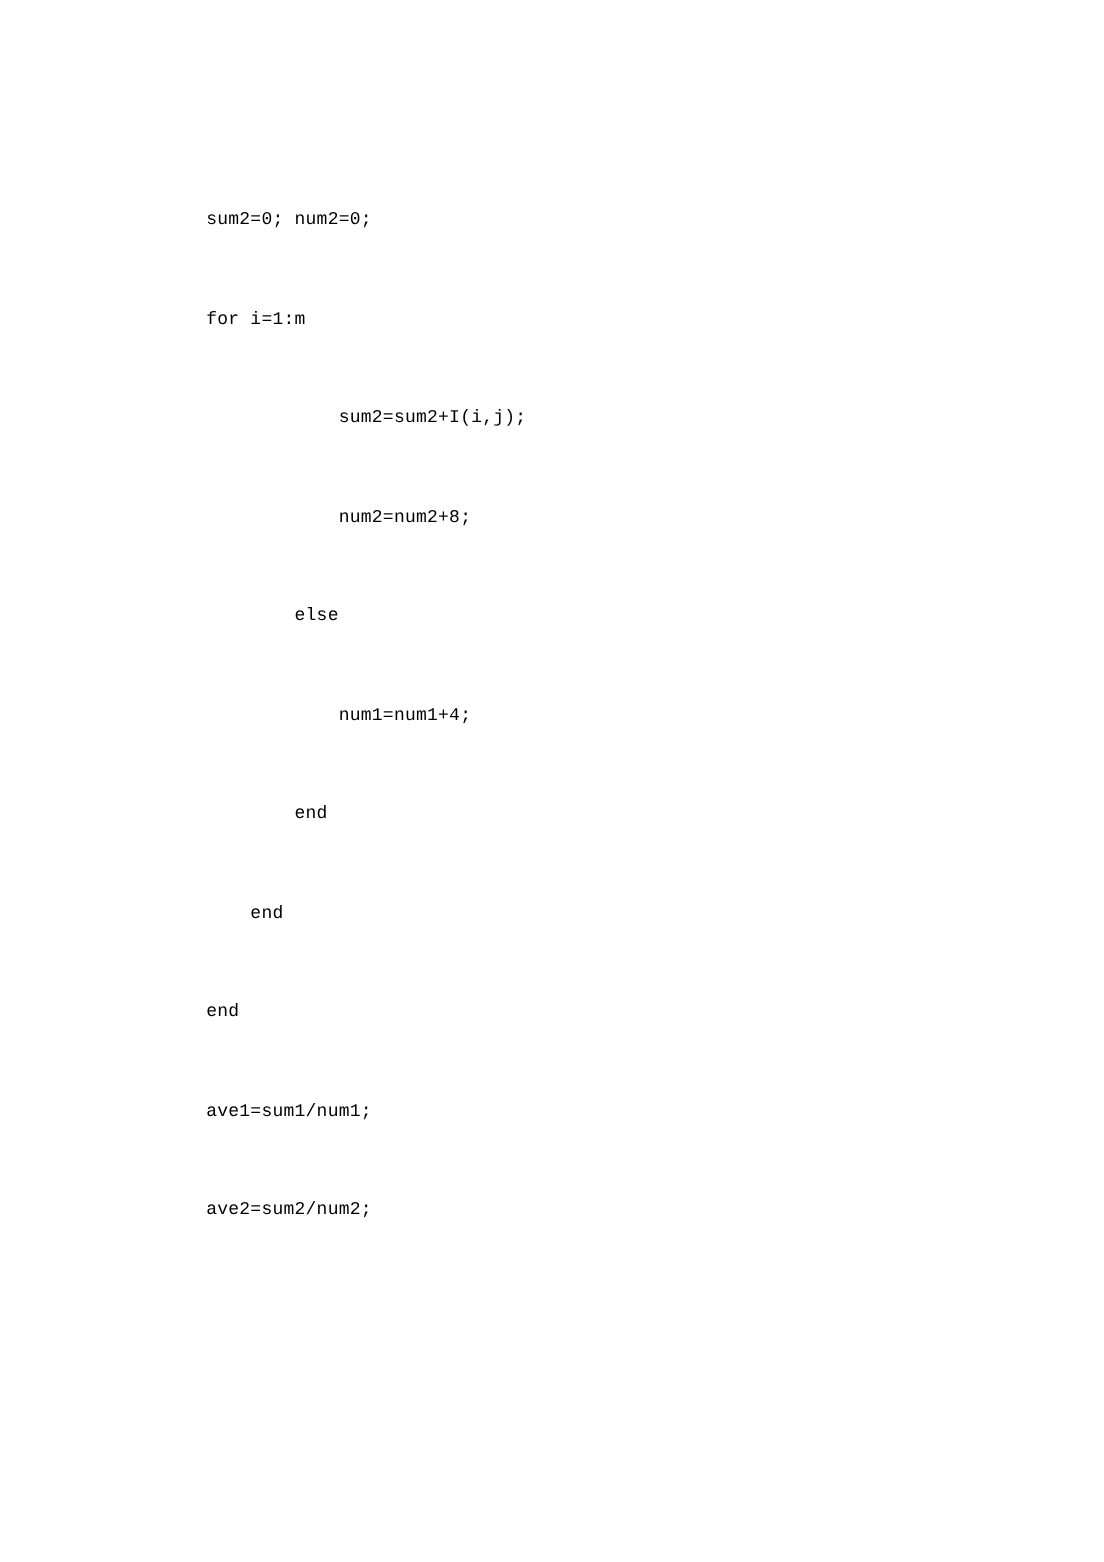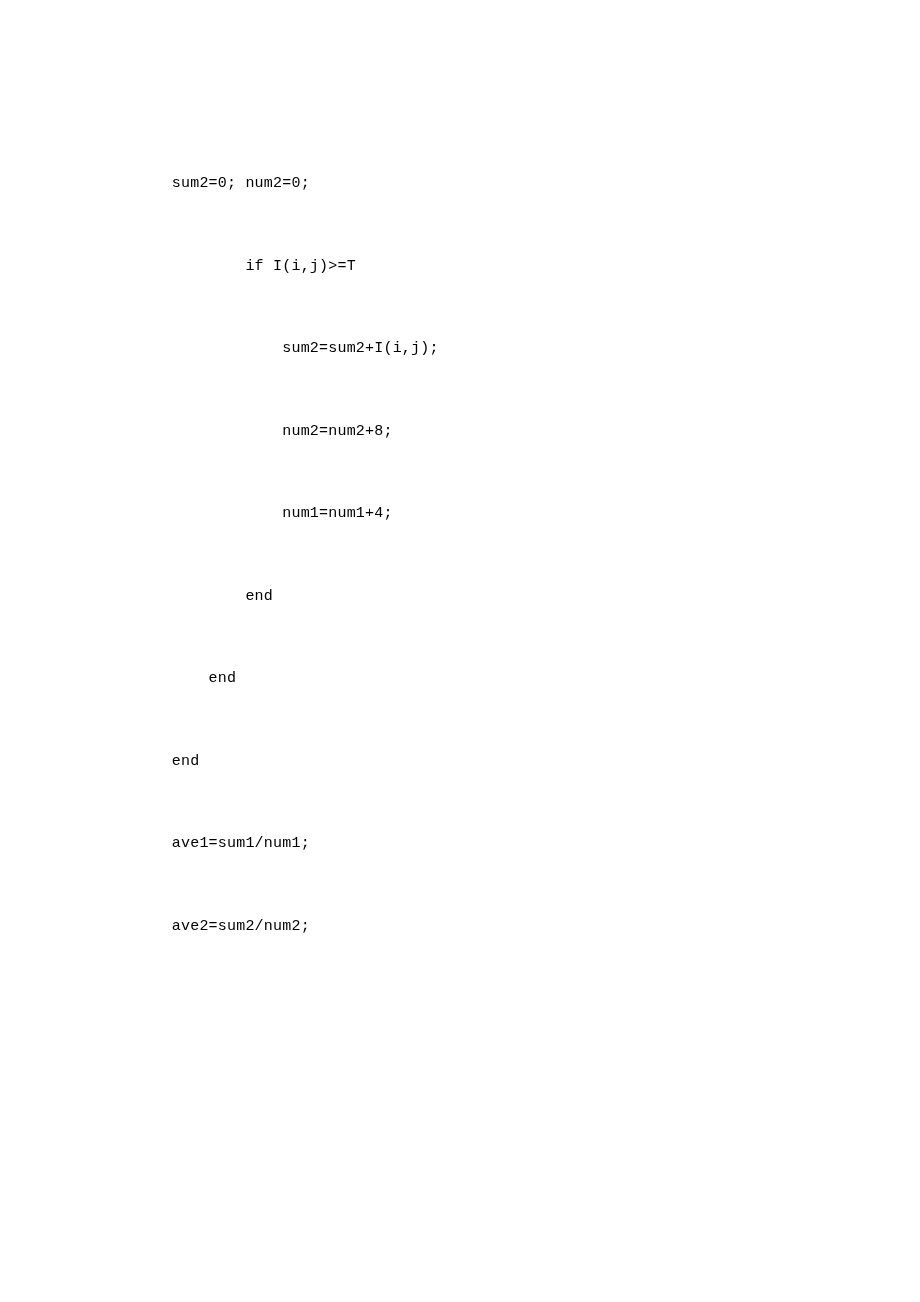--- a/index.html
+++ b/index.html
@@ -23,23 +23,24 @@
     white-space: pre;
     letter-spacing: 0.2px;
   }
 </style>
 </head>
 <body>
 
 <div class="page">
   <div class="code-block">
     <div>    sum2=0; num2=0;</div>
-    <div>            if I(i,j)&gt;=T</div>
+    <div>    for i=1:m</div>
     <div>                sum2=sum2+I(i,j);</div>
     <div>                num2=num2+8;</div>
+    <div>            else</div>
     <div>                num1=num1+4;</div>
     <div>            end</div>
     <div>        end</div>
     <div>    end</div>
     <div>    ave1=sum1/num1;</div>
     <div>    ave2=sum2/num2;</div>
     
     
     
     

